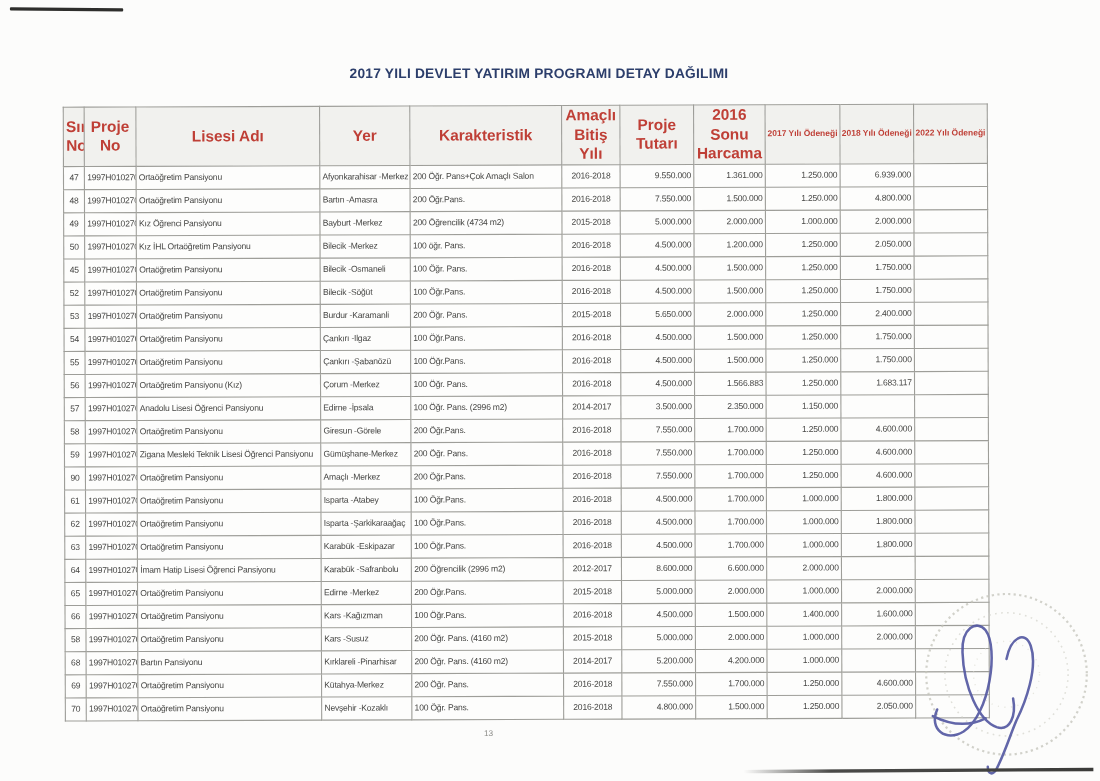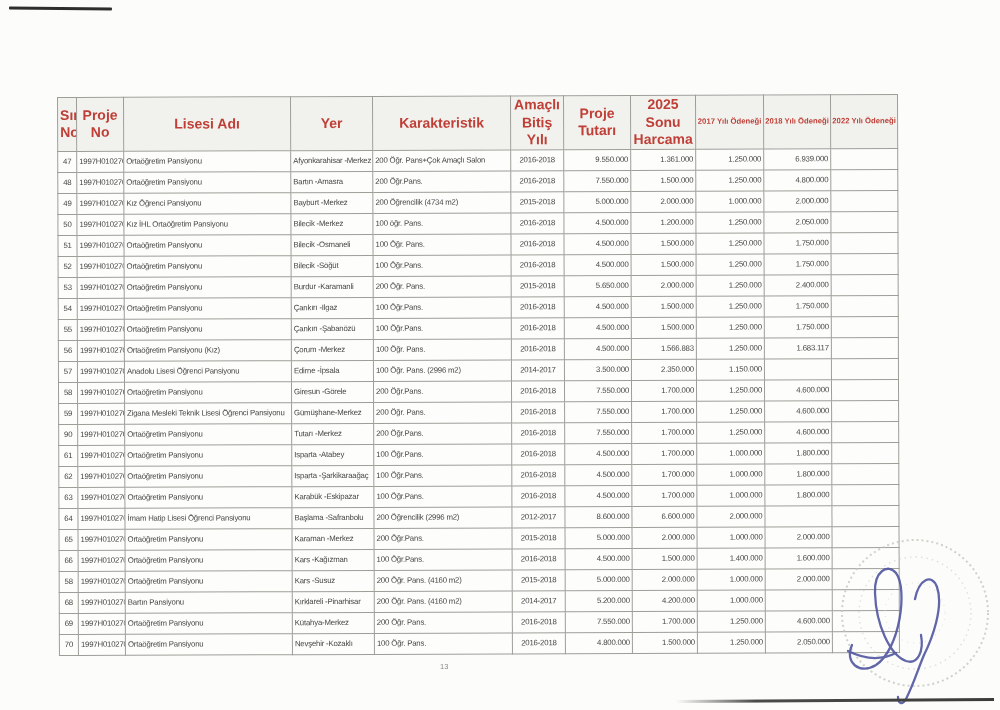--- a/index.html
+++ b/index.html
@@ -68,20 +68,21 @@
 
   .stamp-wrap { position: absolute; left: 818px; top: 533px; width: 182px; height: 172px; }
 </style>
 </head>
 <body>
 
 <div class="page">
 
   <div class="artifact-top"></div>
 
+  <h1 class="title">2017 YILI DEVLET YATIRIM PROGRAMI DETAY DAĞILIMI</h1>
 
   <table class="grid">
     <colgroup id="cols">
         <col style="width: 19px;">
         <col style="width: 47px;">
         <col style="width: 167px;">
         <col style="width: 82px;">
         <col style="width: 138px;">
         <col style="width: 53px;">
         <col style="width: 67px;">
@@ -92,21 +93,21 @@
       </colgroup>
     <thead>
       <tr id="header-row">
           <th class="hdr-sira">Sıra No</th>
           <th class="hdr-proje_no">Proje No</th>
           <th class="hdr-proje_adi">Lisesi Adı</th>
           <th class="hdr-yer">Yer</th>
           <th class="hdr-karakteristik">Karakteristik</th>
           <th class="hdr-baslama">Amaçlı Bitiş Yılı</th>
           <th class="hdr-tutar">Proje Tutarı</th>
-          <th class="hdr-harcama">2025 Sonu Harcama</th>
+          <th class="hdr-harcama">2016 Sonu Harcama</th>
           <th class="hdr-odenek2017">2017 Yılı Ödeneği</th>
           <th class="hdr-odenek2018">2018 Yılı Ödeneği</th>
           <th class="hdr-odenek2019">2022 Yılı Ödeneği</th>
         </tr>
     </thead>
     <tbody id="body-rows">
         <tr>
           <td class="al-c col-sira">47</td>
           <td class="al-c col-proje_no">1997H010270</td>
           <td class="al-l col-proje_adi">Ortaöğretim Pansiyonu</td>
@@ -152,21 +153,21 @@
           <td class="al-l col-yer">Bilecik  -Merkez</td>
           <td class="al-l col-karakteristik">100 öğr. Pans.</td>
           <td class="al-c col-baslama">2016-2018</td>
           <td class="al-r col-tutar">4.500.000</td>
           <td class="al-r col-harcama">1.200.000</td>
           <td class="al-r col-odenek2017">1.250.000</td>
           <td class="al-r col-odenek2018">2.050.000</td>
           <td class="al-r col-odenek2019"></td>
         </tr>
         <tr>
-          <td class="al-c col-sira">51</td>
+          <td class="al-c col-sira">45</td>
           <td class="al-c col-proje_no">1997H010270</td>
           <td class="al-l col-proje_adi">Ortaöğretim Pansiyonu</td>
           <td class="al-l col-yer">Bilecik  -Osmaneli</td>
           <td class="al-l col-karakteristik">100 Öğr. Pans.</td>
           <td class="al-c col-baslama">2016-2018</td>
           <td class="al-r col-tutar">4.500.000</td>
           <td class="al-r col-harcama">1.500.000</td>
           <td class="al-r col-odenek2017">1.250.000</td>
           <td class="al-r col-odenek2018">1.750.000</td>
           <td class="al-r col-odenek2019"></td>
@@ -272,21 +273,21 @@
           <td class="al-r col-tutar">7.550.000</td>
           <td class="al-r col-harcama">1.700.000</td>
           <td class="al-r col-odenek2017">1.250.000</td>
           <td class="al-r col-odenek2018">4.600.000</td>
           <td class="al-r col-odenek2019"></td>
         </tr>
         <tr>
           <td class="al-c col-sira">90</td>
           <td class="al-c col-proje_no">1997H010270</td>
           <td class="al-l col-proje_adi">Ortaöğretim Pansiyonu</td>
-          <td class="al-l col-yer">Tutarı -Merkez</td>
+          <td class="al-l col-yer">Amaçlı -Merkez</td>
           <td class="al-l col-karakteristik">200 Öğr.Pans.</td>
           <td class="al-c col-baslama">2016-2018</td>
           <td class="al-r col-tutar">7.550.000</td>
           <td class="al-r col-harcama">1.700.000</td>
           <td class="al-r col-odenek2017">1.250.000</td>
           <td class="al-r col-odenek2018">4.600.000</td>
           <td class="al-r col-odenek2019"></td>
         </tr>
         <tr>
           <td class="al-c col-sira">61</td>
@@ -324,34 +325,34 @@
           <td class="al-r col-tutar">4.500.000</td>
           <td class="al-r col-harcama">1.700.000</td>
           <td class="al-r col-odenek2017">1.000.000</td>
           <td class="al-r col-odenek2018">1.800.000</td>
           <td class="al-r col-odenek2019"></td>
         </tr>
         <tr>
           <td class="al-c col-sira">64</td>
           <td class="al-c col-proje_no">1997H010270</td>
           <td class="al-l col-proje_adi">İmam Hatip Lisesi Öğrenci Pansiyonu</td>
-          <td class="al-l col-yer">Başlama -Safranbolu</td>
+          <td class="al-l col-yer">Karabük -Safranbolu</td>
           <td class="al-l col-karakteristik">200 Öğrencilik (2996 m2)</td>
           <td class="al-c col-baslama">2012-2017</td>
           <td class="al-r col-tutar">8.600.000</td>
           <td class="al-r col-harcama">6.600.000</td>
           <td class="al-r col-odenek2017">2.000.000</td>
           <td class="al-r col-odenek2018"></td>
           <td class="al-r col-odenek2019"></td>
         </tr>
         <tr>
           <td class="al-c col-sira">65</td>
           <td class="al-c col-proje_no">1997H010270</td>
           <td class="al-l col-proje_adi">Ortaöğretim Pansiyonu</td>
-          <td class="al-l col-yer">Karaman -Merkez</td>
+          <td class="al-l col-yer">Edirne -Merkez</td>
           <td class="al-l col-karakteristik">200 Öğr.Pans.</td>
           <td class="al-c col-baslama">2015-2018</td>
           <td class="al-r col-tutar">5.000.000</td>
           <td class="al-r col-harcama">2.000.000</td>
           <td class="al-r col-odenek2017">1.000.000</td>
           <td class="al-r col-odenek2018">2.000.000</td>
           <td class="al-r col-odenek2019"></td>
         </tr>
         <tr>
           <td class="al-c col-sira">66</td>

